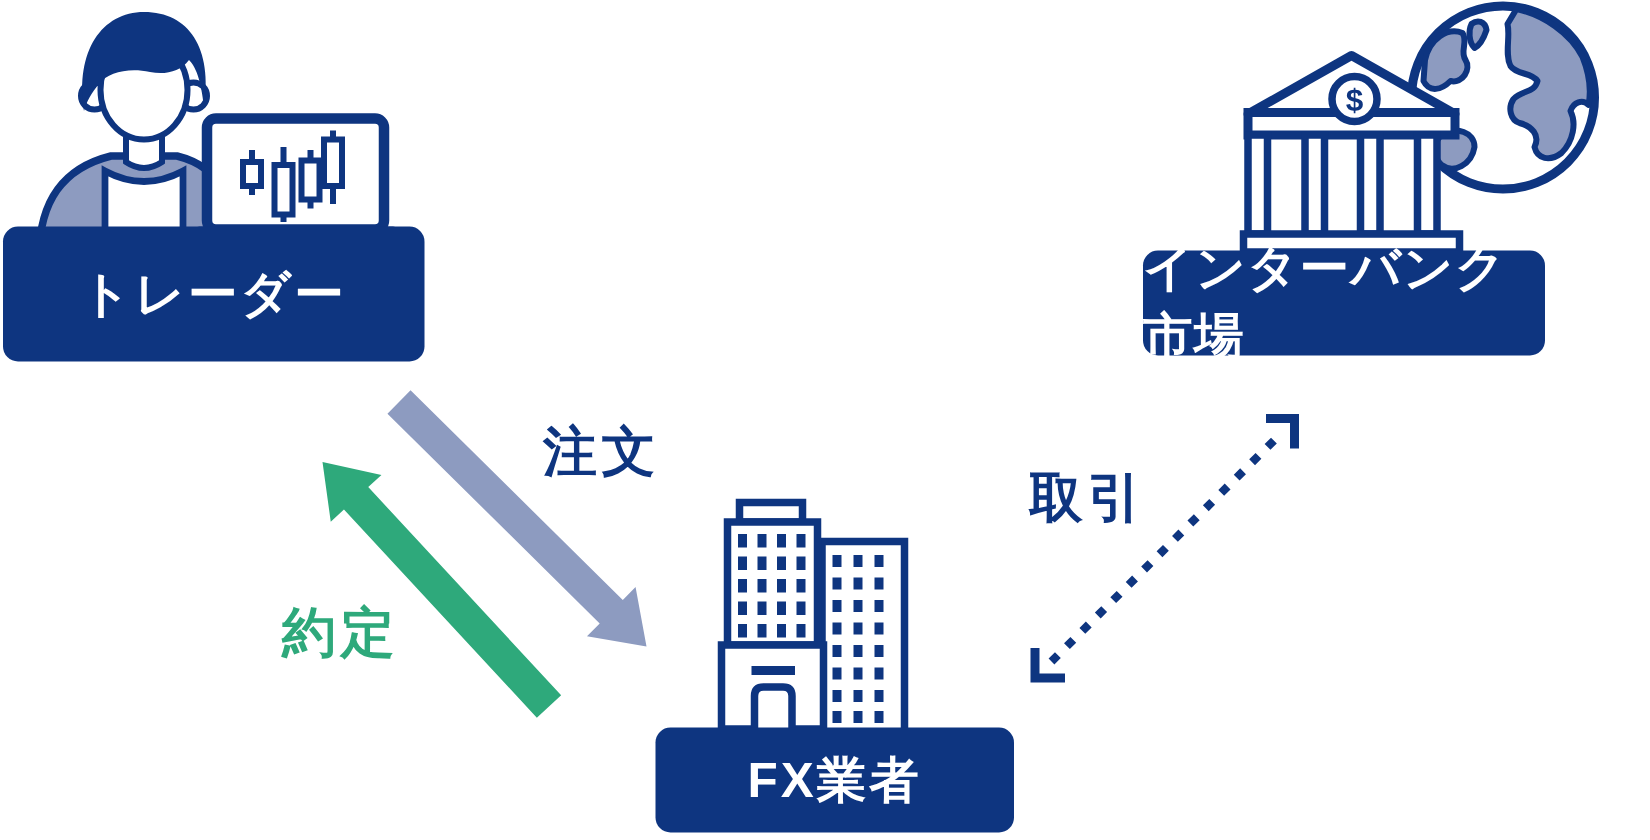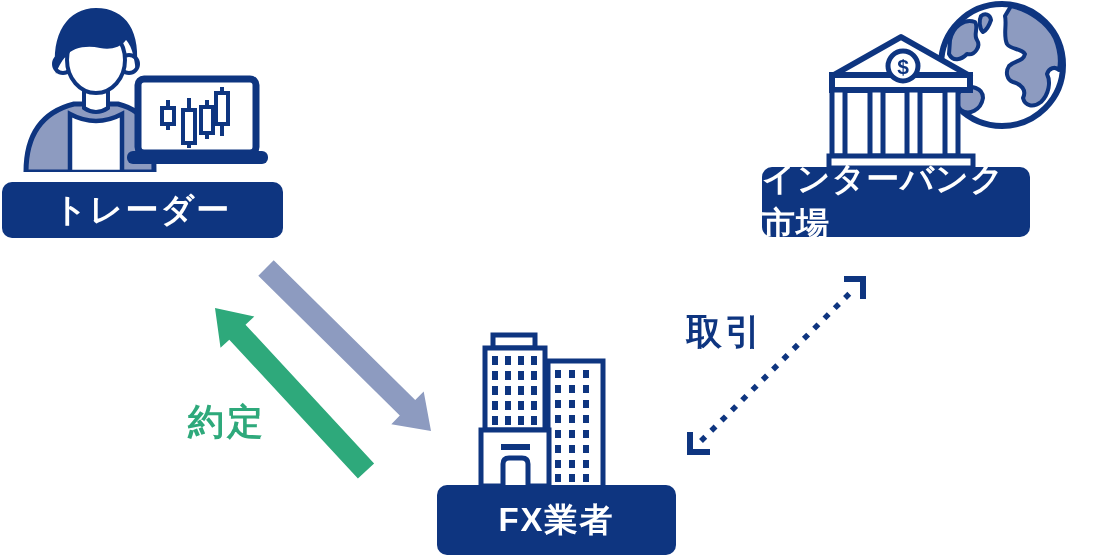--- a/index.html
+++ b/index.html
@@ -18,21 +18,21 @@
   }
   .node-svg{position:absolute;z-index:2;}
   .arrow-layer{position:absolute;left:0;top:0;z-index:1;}
   .node-label{
     position:absolute;z-index:3;
     background:var(--navy);color:var(--label_text);
     display:flex;align-items:center;justify-content:center;
     font-weight:bold;font-size:33px;letter-spacing:2px;
     border-radius:10px;
   }
-  .label-trader{left:2px;top:182px;width:281px;height:56px;}
+  .label-trader{left:2px;top:151px;width:281px;height:90px;}
   .label-interbank{left:762px;top:167px;width:268px;height:70px;letter-spacing:1px;}
   .label-fx{left:421px;top:485px;width:239px;height:70px;margin-left:16px;}
   .arrow-label{
     position:absolute;z-index:3;
     font-weight:bold;font-size:36px;letter-spacing:3px;line-height:1;
   }
   .lbl-order{left:362px;top:283px;color:var(--navy);}
   .lbl-execution{left:188px;top:404px;color:var(--green);}
   .lbl-transaction{left:686px;top:314px;color:var(--navy);}
   
@@ -170,16 +170,17 @@
           <rect x="76" y="88" width="6" height="9"></rect>
       </g>
 
       <rect class="f-white s-navy" stroke-width="5" x="26" y="102" width="68" height="56"></rect>
       <rect class="f-navy" x="46" y="116" width="29" height="6"></rect>
       <path class="f-white s-navy" stroke-width="5" d="M48,158 L48,136 Q48,130 54,130 L67,130 Q73,130 73,136 L73,158"></path>
     </g>
   </svg>
   <div class="node-label label-fx">FX業者</div>
 
+  <div class="arrow-label lbl-order">注文</div>
   <div class="arrow-label lbl-transaction">取引</div>
   <div class="arrow-label lbl-execution">約定</div>
 
 </div>
 
 </body></html>

